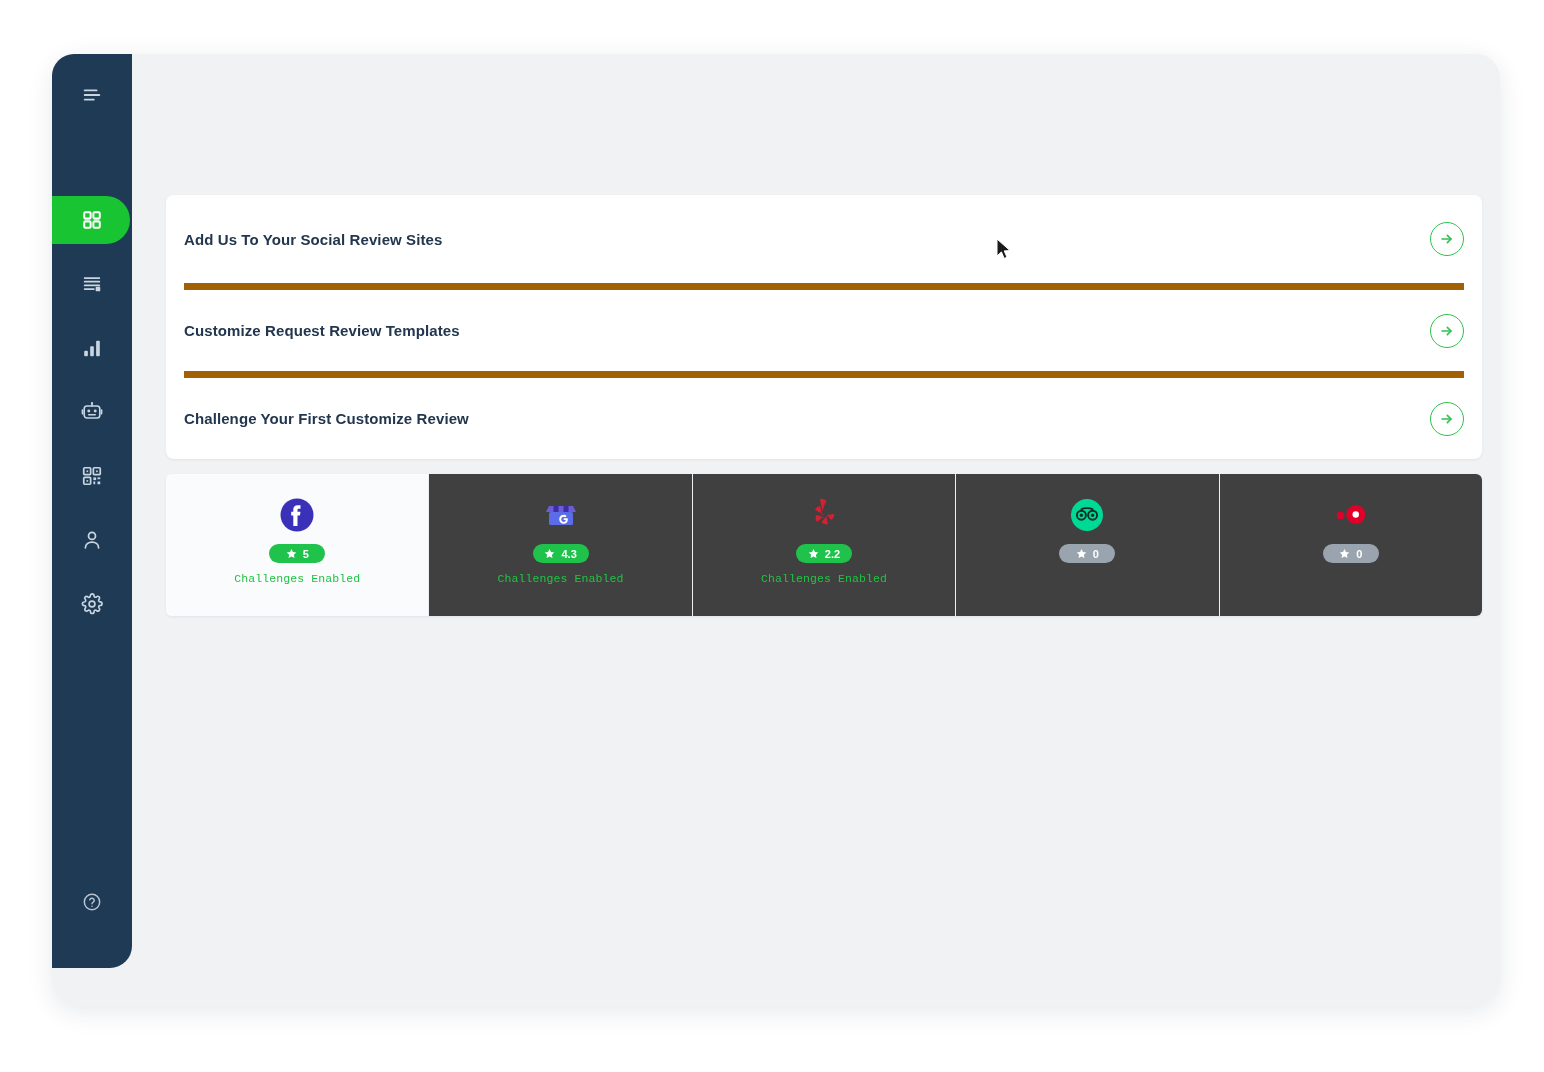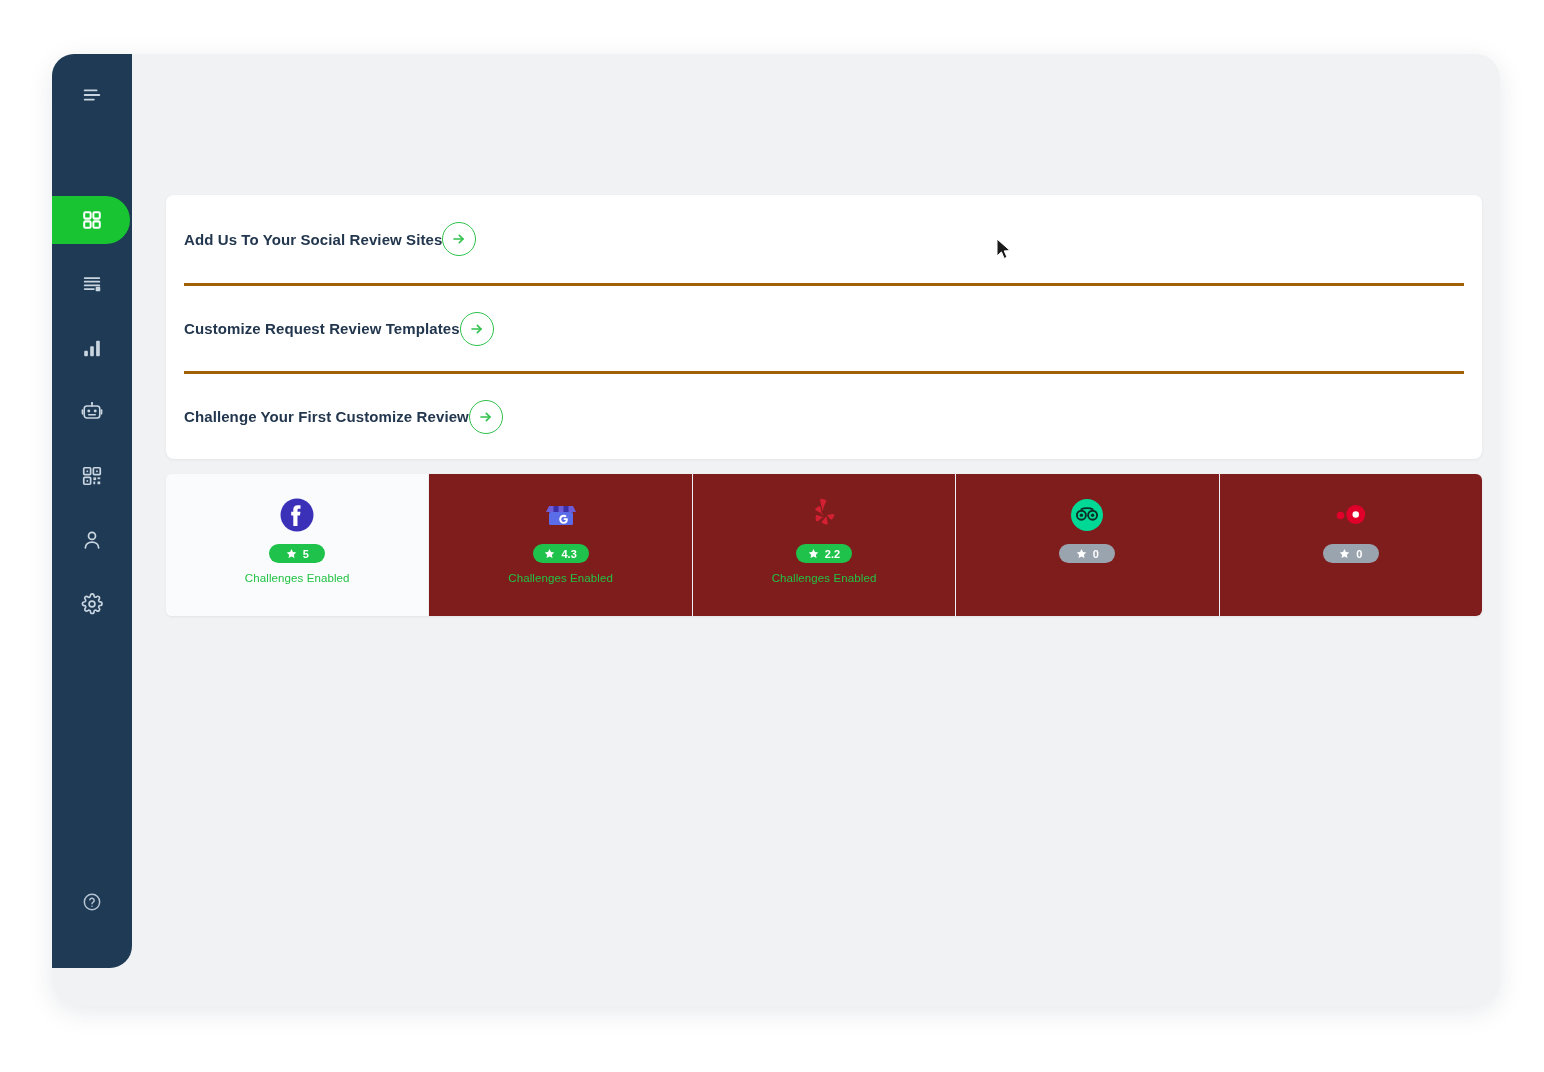--- a/index.html
+++ b/index.html
@@ -134,24 +134,25 @@
     width: 1316px;
     background: #ffffff;
     border-radius: 8px;
     box-shadow: 0 1px 3px rgba(20,40,70,0.07);
     padding: 0 18px;
   }
 
   .task-row {
     display: flex;
     align-items: center;
+    justify-content: space-between;
     height: 88px;
     padding: 0 0 0 0;
   }
-  .task-row + .task-row { border-top: 3px solid #a16207; }
+  .task-row + .task-row { border-top: 7px solid #a16207; }
 
   .task-title {
     font-size: 15px;
     font-weight: bold;
     color: #22364e;
     letter-spacing: 0.1px;
     padding-left: 0px;
   }
 
   .arrow-btn {
@@ -183,21 +184,21 @@
   }
 
   .site-card {
     flex: 1 1 0;
     display: flex;
     flex-direction: column;
     align-items: center;
     justify-content: flex-start;
     padding-top: 22px;
     cursor: pointer;
-    background: #7f1d1d;
+    background: #404040;
   }
   .site-card + .site-card { border-left: 1px solid #eceef1; }
   .site-card.tinted { background: #fafbfc; }
 
   .site-logo {
     width: 38px;
     height: 38px;
     display: flex;
     align-items: center;
     justify-content: center;
@@ -222,20 +223,21 @@
   .rating-badge.grey  { background: #9aa4af; }
   .badge-star { width: 11px; height: 11px; display:block; }
   .badge-star svg { width: 11px; height: 11px; display:block; color:#ffffff; }
 
   .challenge-label {
     margin-top: 9px;
     font-size: 11.5px;
     color: #22c243;
     letter-spacing: 0.1px;
     height: 14px;
+    font-family: Liberation Mono, monospace;
   }
   .challenge-label.hidden { visibility: hidden; }
 
   
   .cursor {
     position: absolute;
     left: 996px;
     top: 238px;
     width: 18px;
     height: 24px;

